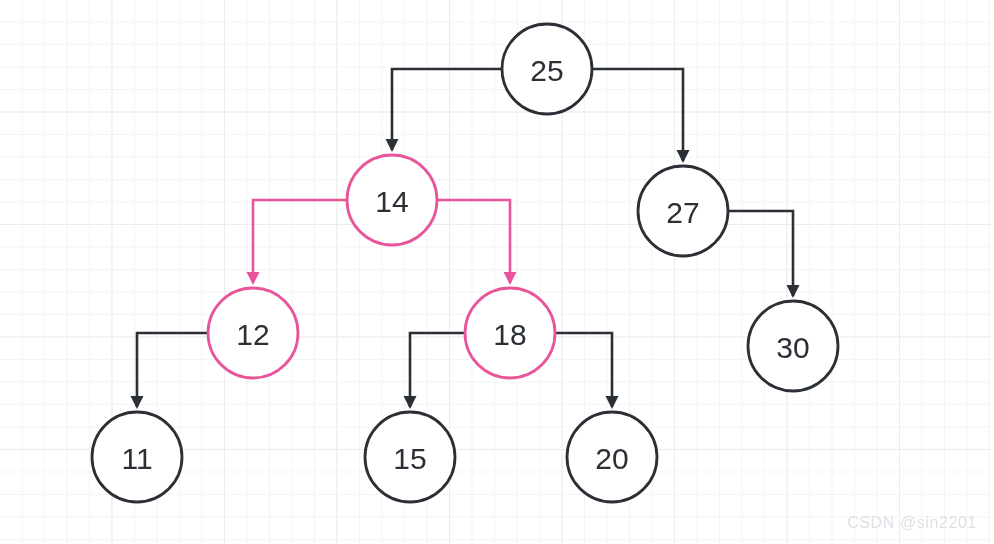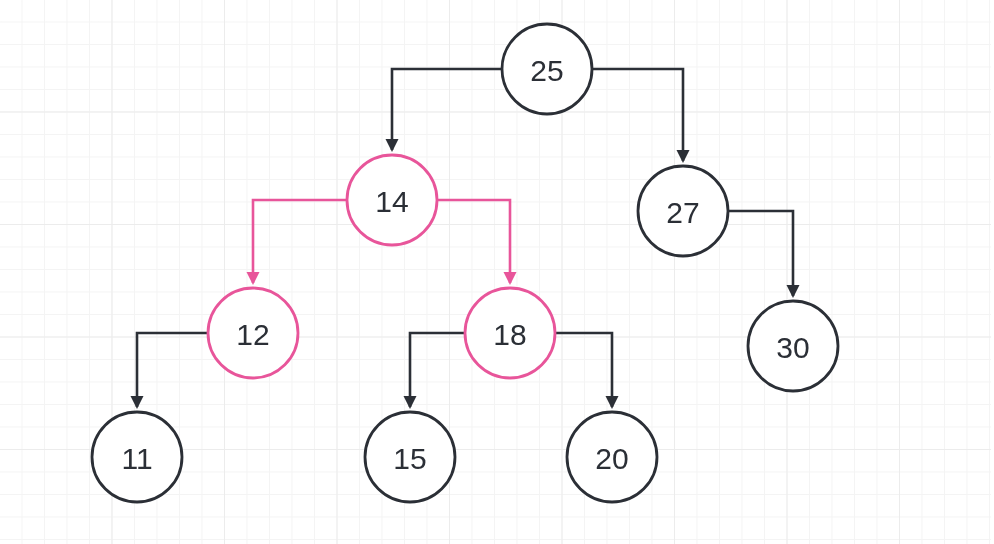--- a/index.html
+++ b/index.html
@@ -114,13 +114,14 @@
           <circle cx="410" cy="457" r="45" class="node-circle" stroke="#2b2f36" stroke-width="2.8"></circle>
           <text x="410" y="458" class="node-label">15</text>
         </g>
         <g>
           <circle cx="612" cy="457" r="45" class="node-circle" stroke="#2b2f36" stroke-width="2.8"></circle>
           <text x="612" y="458" class="node-label">20</text>
         </g>
       </g>
   </svg>
 
+  <div class="watermark">CSDN @sin2201</div>
 </div>
 
 </body></html>

